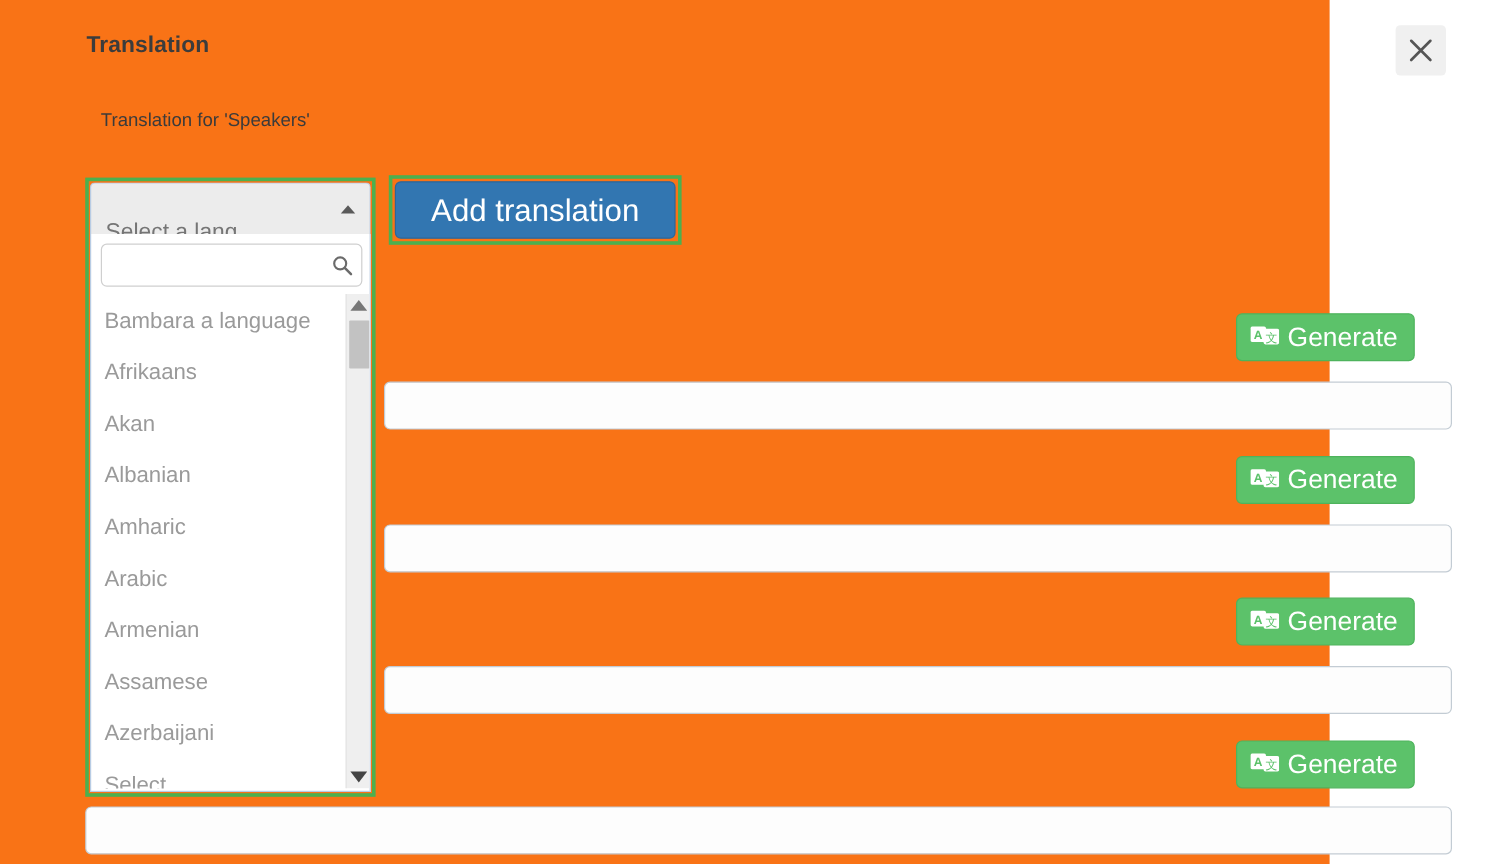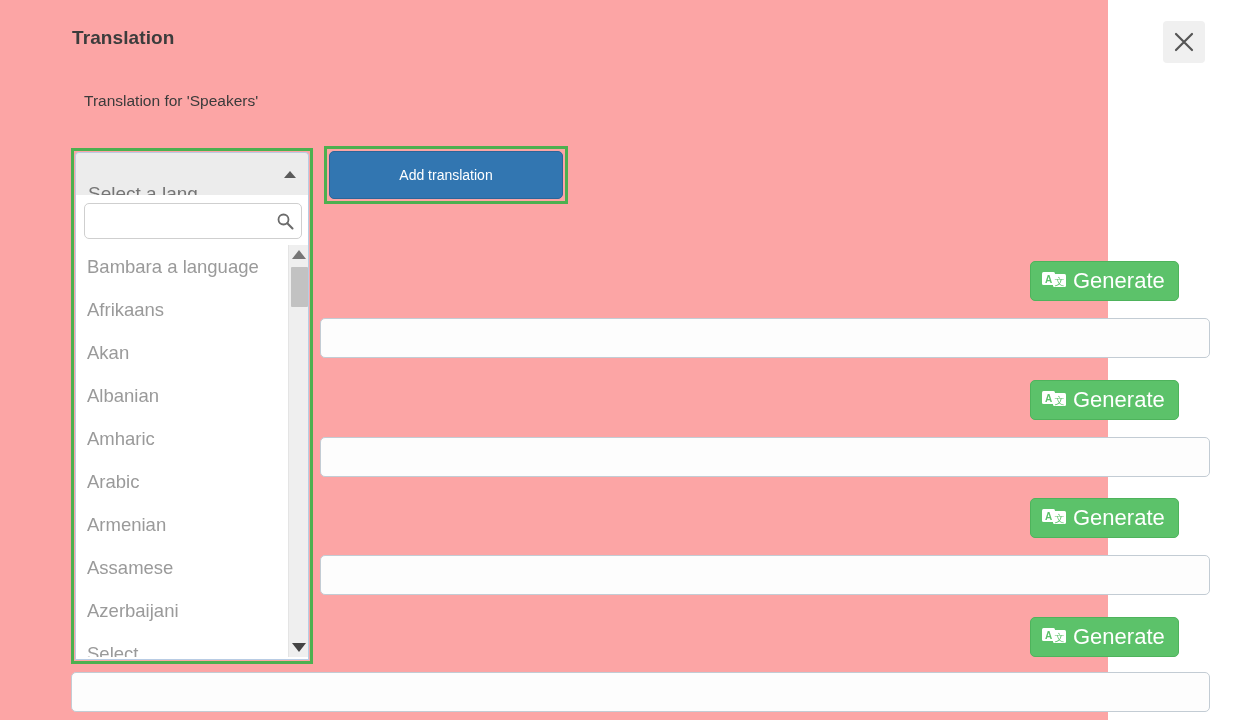--- a/index.html
+++ b/index.html
@@ -6,21 +6,21 @@
   html, body {
     margin: 0; padding: 0;
     width: 1246px; height: 720px;
     background: #ffffff;
     font-family: "Liberation Sans", sans-serif;
     overflow: hidden;
   }
   #root {
     position: relative;
     width: 1108px; height: 720px;
-    background: #fca5a5;
+    background: #f97316;
   }
 
   
   .modal-title {
     position: absolute;
     left: 72px; top: 27px;
     font-size: 19px;
     font-weight: bold;
     color: #3c3c3c;
     letter-spacing: .1px;
@@ -180,21 +180,21 @@
 
   
   .btn-add {
     position: absolute;
     left: 329px; top: 151px;
     width: 234px; height: 48px;
     background: #3276b1;
     border: 1px solid #2b6699;
     border-radius: 5px;
     color: #ffffff;
-    font-size: 14px;
+    font-size: 26px;
     font-family: "Liberation Sans", sans-serif;
     cursor: pointer;
     padding: 0;
     z-index: 20;
   }
 
   
   .trow { position: absolute; left: 0; }
   .btn-generate {
     position: absolute;

